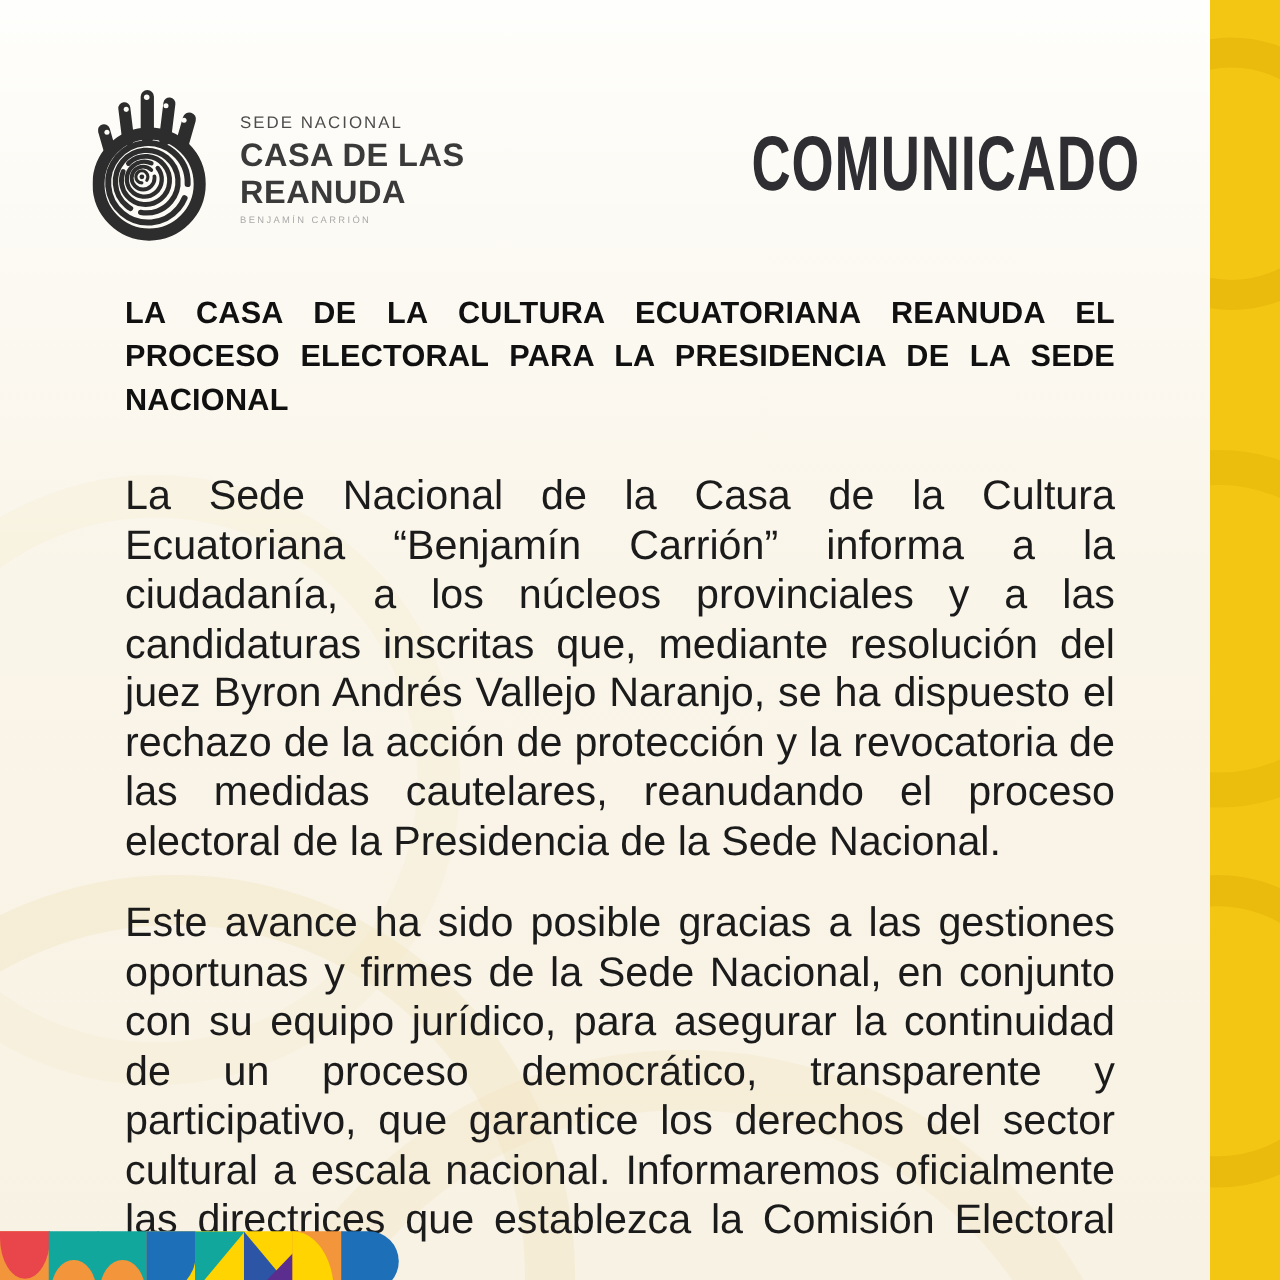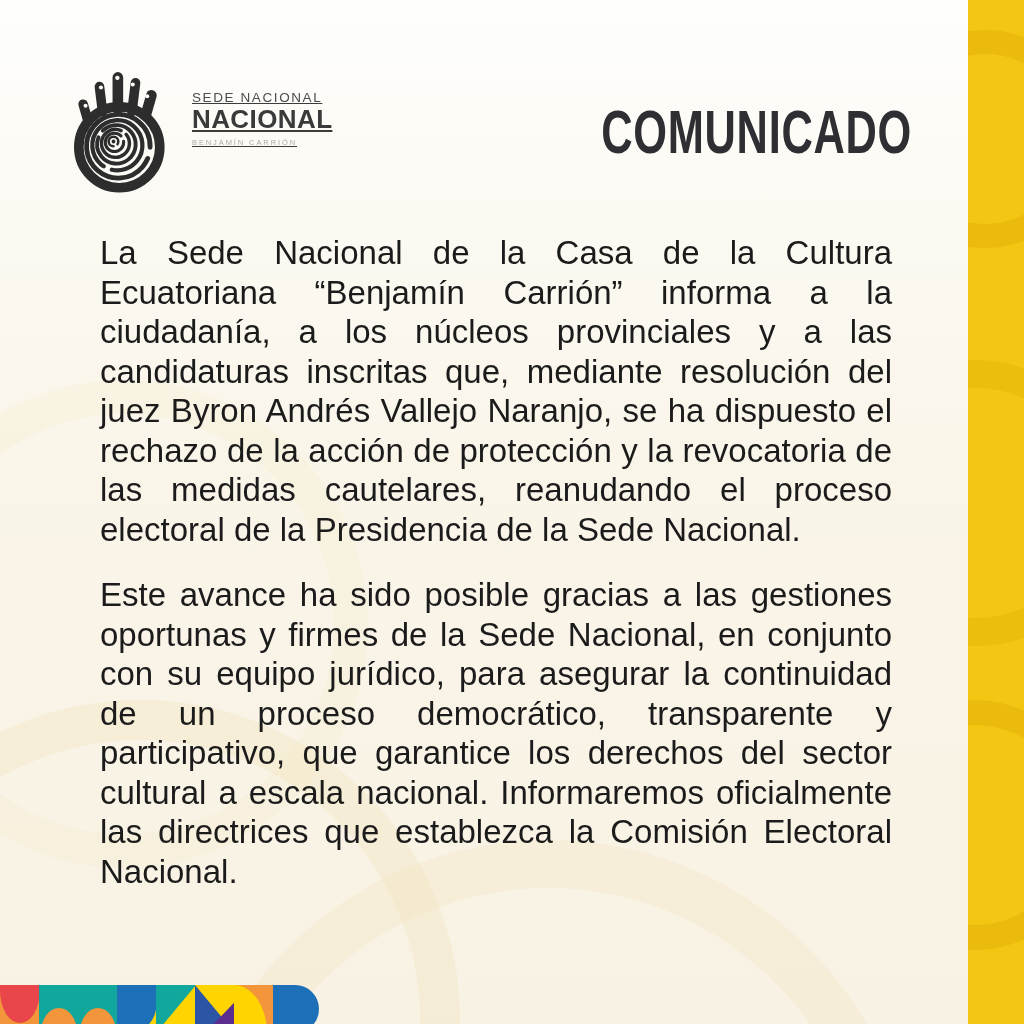--- a/index.html
+++ b/index.html
@@ -16,21 +16,21 @@
   
   .stripe{position:absolute;top:0;right:0;width:56px;height:1024px;overflow:hidden;}
   .stripe .fill{position:absolute;inset:0;}
   .stripe .ring{position:absolute;border-radius:50%;}
   .stripe .r1{right:-70px;top:30px;width:170px;height:170px;border:24px solid rgba(219,171,0,0.40);}
   .stripe .r2{right:-95px;top:360px;width:230px;height:230px;border:28px solid rgba(219,171,0,0.35);}
   .stripe .r3{right:-75px;top:700px;width:200px;height:200px;border:25px solid rgba(219,171,0,0.38);}
   
   .logo{position:absolute;left:74px;top:60px;display:flex;align-items:flex-start;}
   .logo svg{width:106px;height:134px;display:block;}
-  .logo-text{margin-left:12px;padding-top:30px;color:#3c3c3c;text-decoration:underline;}
+  .logo-text{margin-left:12px;padding-top:30px;color:#3c3c3c;}
   .org1{font-size:13.5px;letter-spacing:1.6px;font-weight:400;color:#4c4c4c;}
   .org2,.org3{font-size:26px;font-weight:800;letter-spacing:0.4px;line-height:1.1;color:#3a3a3a;}
   .org2{margin-top:5px;}
   .orgsub{font-size:7.5px;letter-spacing:1.9px;color:#a9a9a9;margin-top:4px;}
   .comunicado{
     position:absolute;top:96px;right:112px;margin:0;
     font-size:62px;font-weight:800;color:#2E2E33;letter-spacing:1px;white-space:nowrap;
     transform:scaleX(0.70);transform-origin:100% 50%;
   }
   
@@ -91,28 +91,30 @@
         <circle cx="45" cy="88" r="26" stroke-width="4.4" stroke-dasharray="150 9" transform="rotate(130 45 88)"></circle>
         <circle cx="44" cy="87" r="20" stroke-width="4" stroke-dasharray="115 8" transform="rotate(230 44 87)"></circle>
         <circle cx="43" cy="86" r="14.5" stroke-width="3.6" stroke-dasharray="84 7" transform="rotate(320 43 86)"></circle>
         <circle cx="42" cy="85" r="9.5" stroke-width="3.2" stroke-dasharray="52 6"></circle>
         <circle cx="41" cy="84" r="5" stroke-width="2.6" stroke-dasharray="26 5" transform="rotate(90 41 84)"></circle>
       </g>
       <circle cx="41" cy="84" r="2" fill="#2d2d2d"></circle>
     </svg>
     <div class="logo-text">
       <div class="org1">SEDE NACIONAL</div>
-      <div class="org3">NACIONAL</div>
+      <div class="org2">CASA DE LAS</div>
+      <div class="org3">REANUDA</div>
       <div class="orgsub">BENJAMÍN CARRIÓN</div>
     </div>
   </div>
 
   <h1 class="comunicado">COMUNICADO</h1>
 
   <div class="content">
+    <p class="headline">LA CASA DE LA CULTURA ECUATORIANA REANUDA EL PROCESO ELECTORAL PARA LA PRESIDENCIA DE LA SEDE NACIONAL</p>
     <p class="para">La Sede Nacional de la Casa de la Cultura Ecuatoriana “Benjamín Carrión” informa a la ciudadanía, a los núcleos provinciales y a las candidaturas inscritas que, mediante resolución del juez Byron Andrés Vallejo Naranjo, se ha dispuesto el rechazo de la acción de protección y la revocatoria de las medidas cautelares, reanudando el proceso electoral de la Presidencia de la Sede Nacional.</p>
     <p class="para">Este avance ha sido posible gracias a las gestiones oportunas y firmes de la Sede Nacional, en conjunto con su equipo jurídico, para asegurar la continuidad de un proceso democrático, transparente y participativo, que garantice los derechos del sector cultural a escala nacional. Informaremos oficialmente las directrices que establezca la Comisión Electoral Nacional.</p>
   </div>
 
   <div class="frieze">
     <div class="tile t0">
       <div class="layer" style="inset:0;background:#F2953B;"></div>
       <div class="layer" style="left:0;top:0;width:100%;height:80%;background:#E8464B;border-radius:0 0 50% 50% / 0 0 85% 85%;"></div>
     </div>
     <div class="tile t1">

